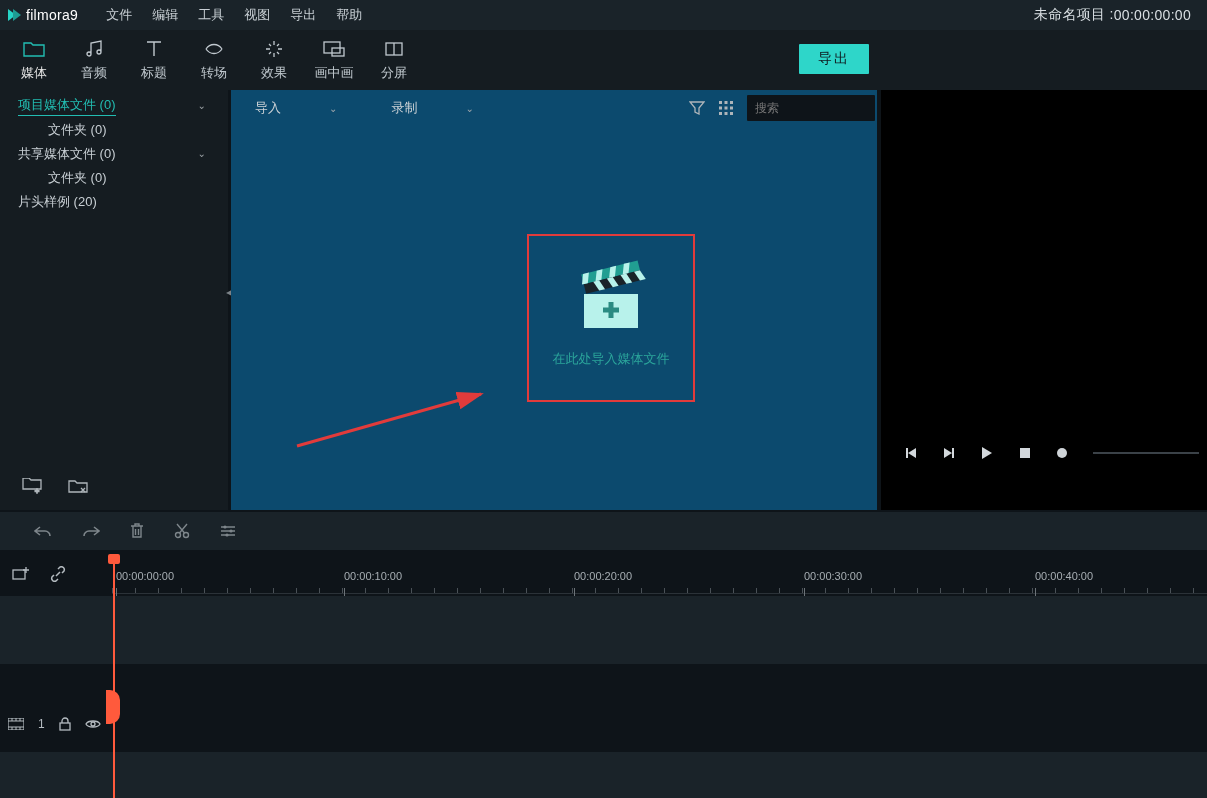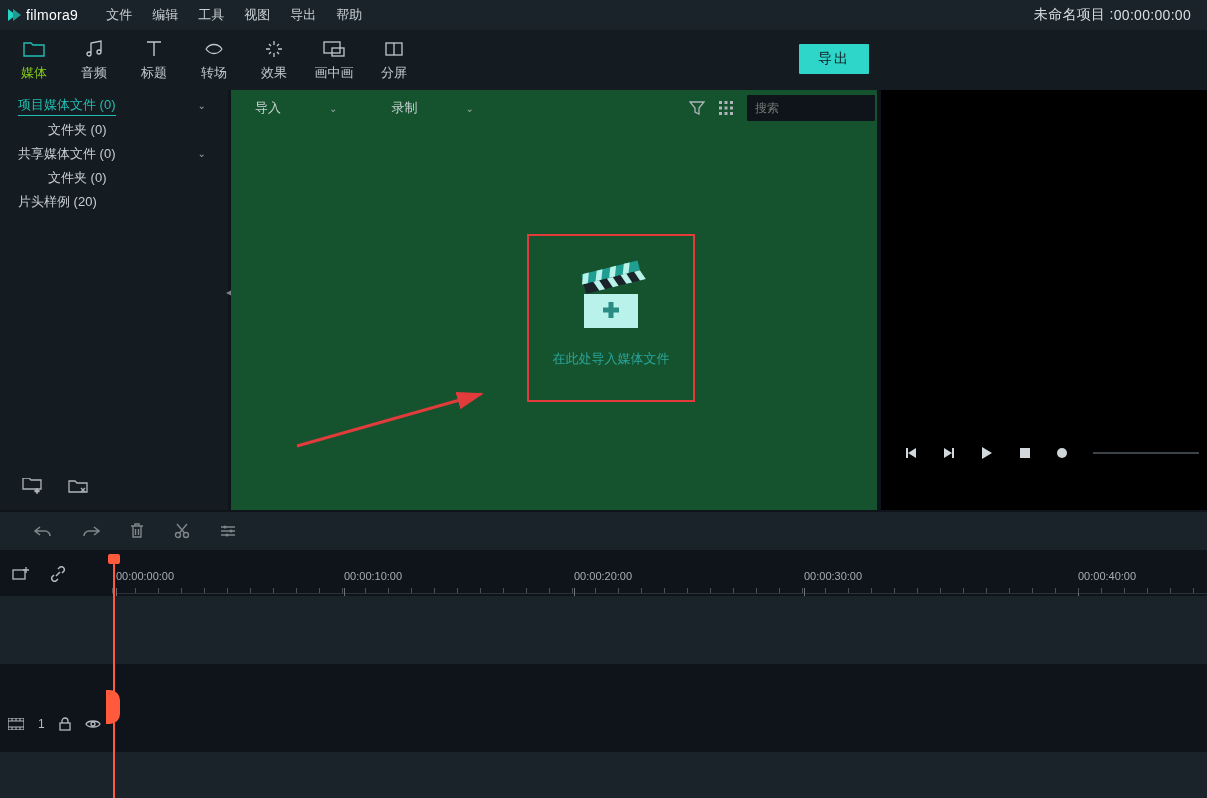--- a/index.html
+++ b/index.html
@@ -34,21 +34,21 @@
     display:flex; align-items:center;
     padding-left:4px;
     position:relative;
   }
   .top-tab {
     width: 60px;
     display:flex; flex-direction:column; align-items:center; justify-content:center;
     gap:4px; cursor:pointer;
     color:#c1c9cf;
   }
-  .top-tab.active { color:#84cc16; }
+  .top-tab.active { color:#e5e5e5; }
   .top-tab .ticon { height:22px; display:flex; align-items:center; justify-content:center;}
   .export-btn {
     position:absolute; right:338px; top:14px;
     width:70px; height:30px;
     background:#2ed6c9; color:#0f191e; font-size:14px;
     display:flex; align-items:center; justify-content:center;
     border-radius:1px; cursor:pointer;
     letter-spacing:2px; font-weight:500;
   }
   
@@ -75,21 +75,21 @@
   }
   .side-handle {
     position:absolute; right:-4px; top:198px; width:6px; height:14px;
     color:#7b8287; font-size:8px;
   }
   .side-bottom {
     height:48px; display:flex; align-items:center; gap:26px; padding-left:22px;
     color:#9ea5aa;
   }
   .media-panel {
-    flex:1; background:#14532d; margin-left:3px; position:relative;
+    flex:1; background:#0c4a6e; margin-left:3px; position:relative;
   }
   .media-toolbar {
     height:36px; display:flex; align-items:center; padding-left:24px; gap:14px;
   }
   .mt-drop {
     display:flex; align-items:center; gap:48px; color:#ccd2d6; cursor:pointer; font-size:13px;
     margin-right:40px;
   }
   .mt-right { position:absolute; right:2px; top:0; height:36px; display:flex; align-items:center; gap:14px;}
   .search-wrap {
@@ -464,21 +464,21 @@
         <path fill="none" stroke="#b4bbc0" stroke-width="1.5" d="M6 10l4-4M8 3l2-2a3 3 0 014 4l-2 2M8 13l-2 2a3 3 0 01-4-4l2-2"></path>
       </svg>
     </span>
 </div>
 
 <div class="ruler">
   <span class="ruler-mark" style="left:4px;">00:00:00:00</span>
   <span class="ruler-mark" style="left:232px;">00:00:10:00</span>
   <span class="ruler-mark" style="left:462px;">00:00:20:00</span>
   <span class="ruler-mark" style="left:692px;">00:00:30:00</span>
-  <span class="ruler-mark" style="left:966px;">00:00:40:00</span>
+  <span class="ruler-mark" style="left:923px;">00:00:40:00</span>
   <div class="ruler-ticks" id="ticks">
       <span style="left: 0px;"></span>
       <span style="left: 23px;"></span>
       <span style="left: 46px;"></span>
       <span style="left: 69px;"></span>
       <span style="left: 92px;"></span>
       <span style="left: 115px;"></span>
       <span style="left: 138px;"></span>
       <span style="left: 161px;"></span>
       <span style="left: 184px;"></span>

